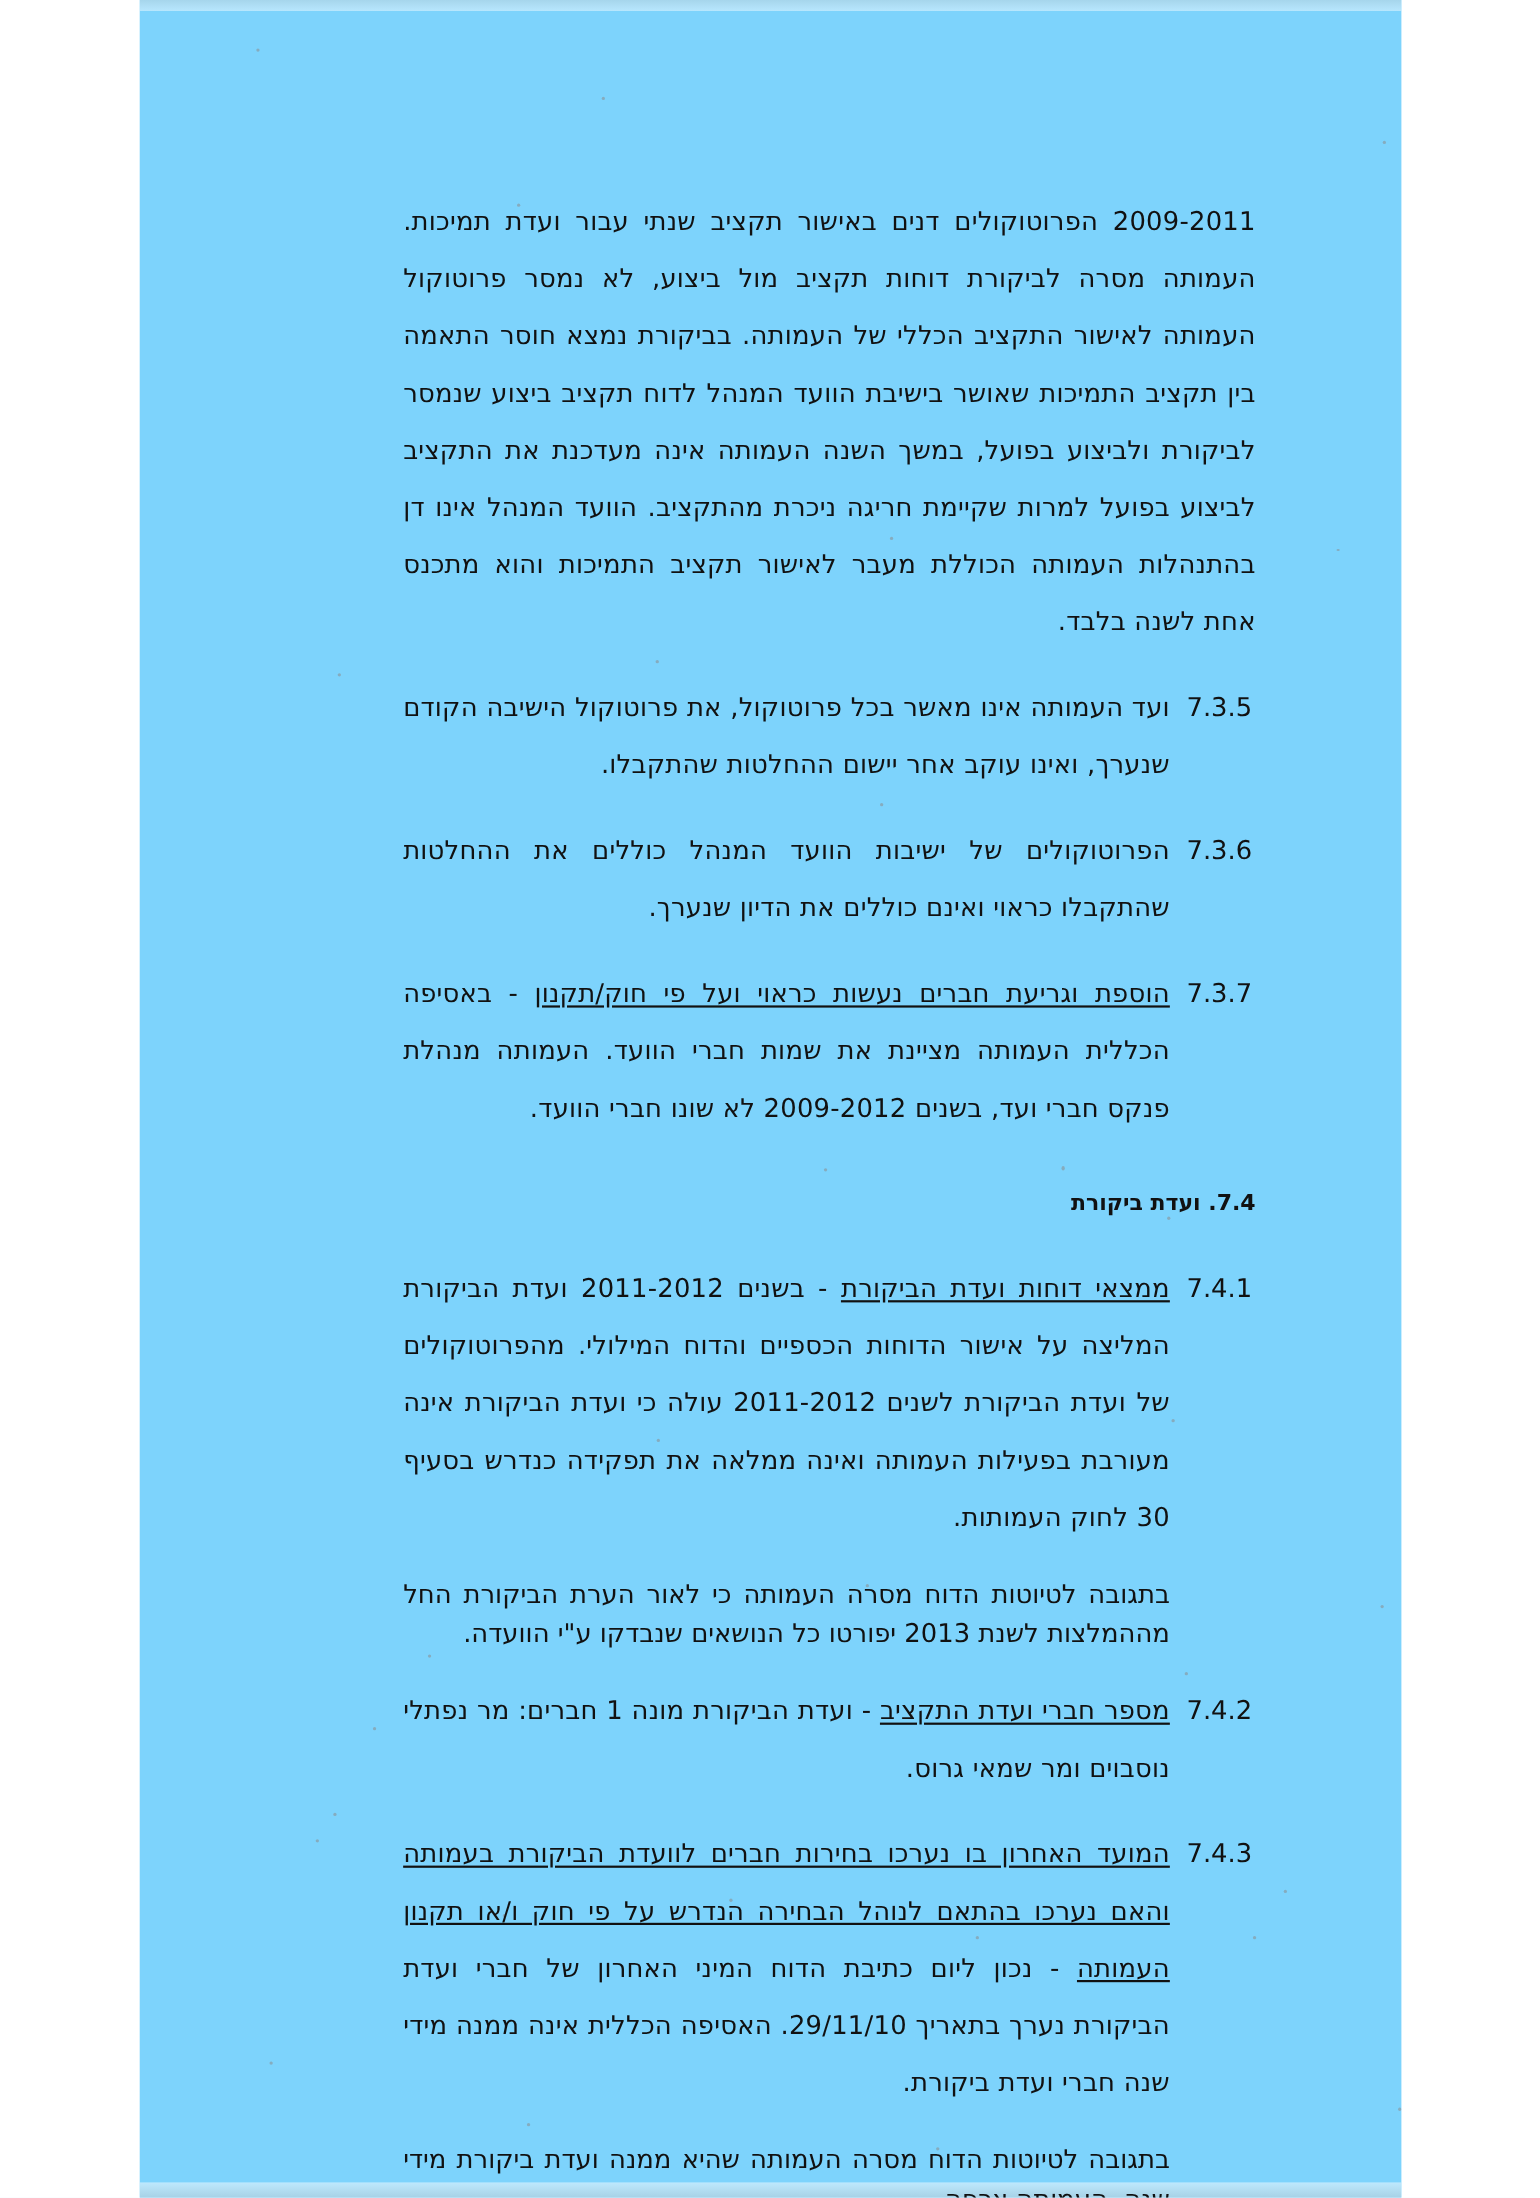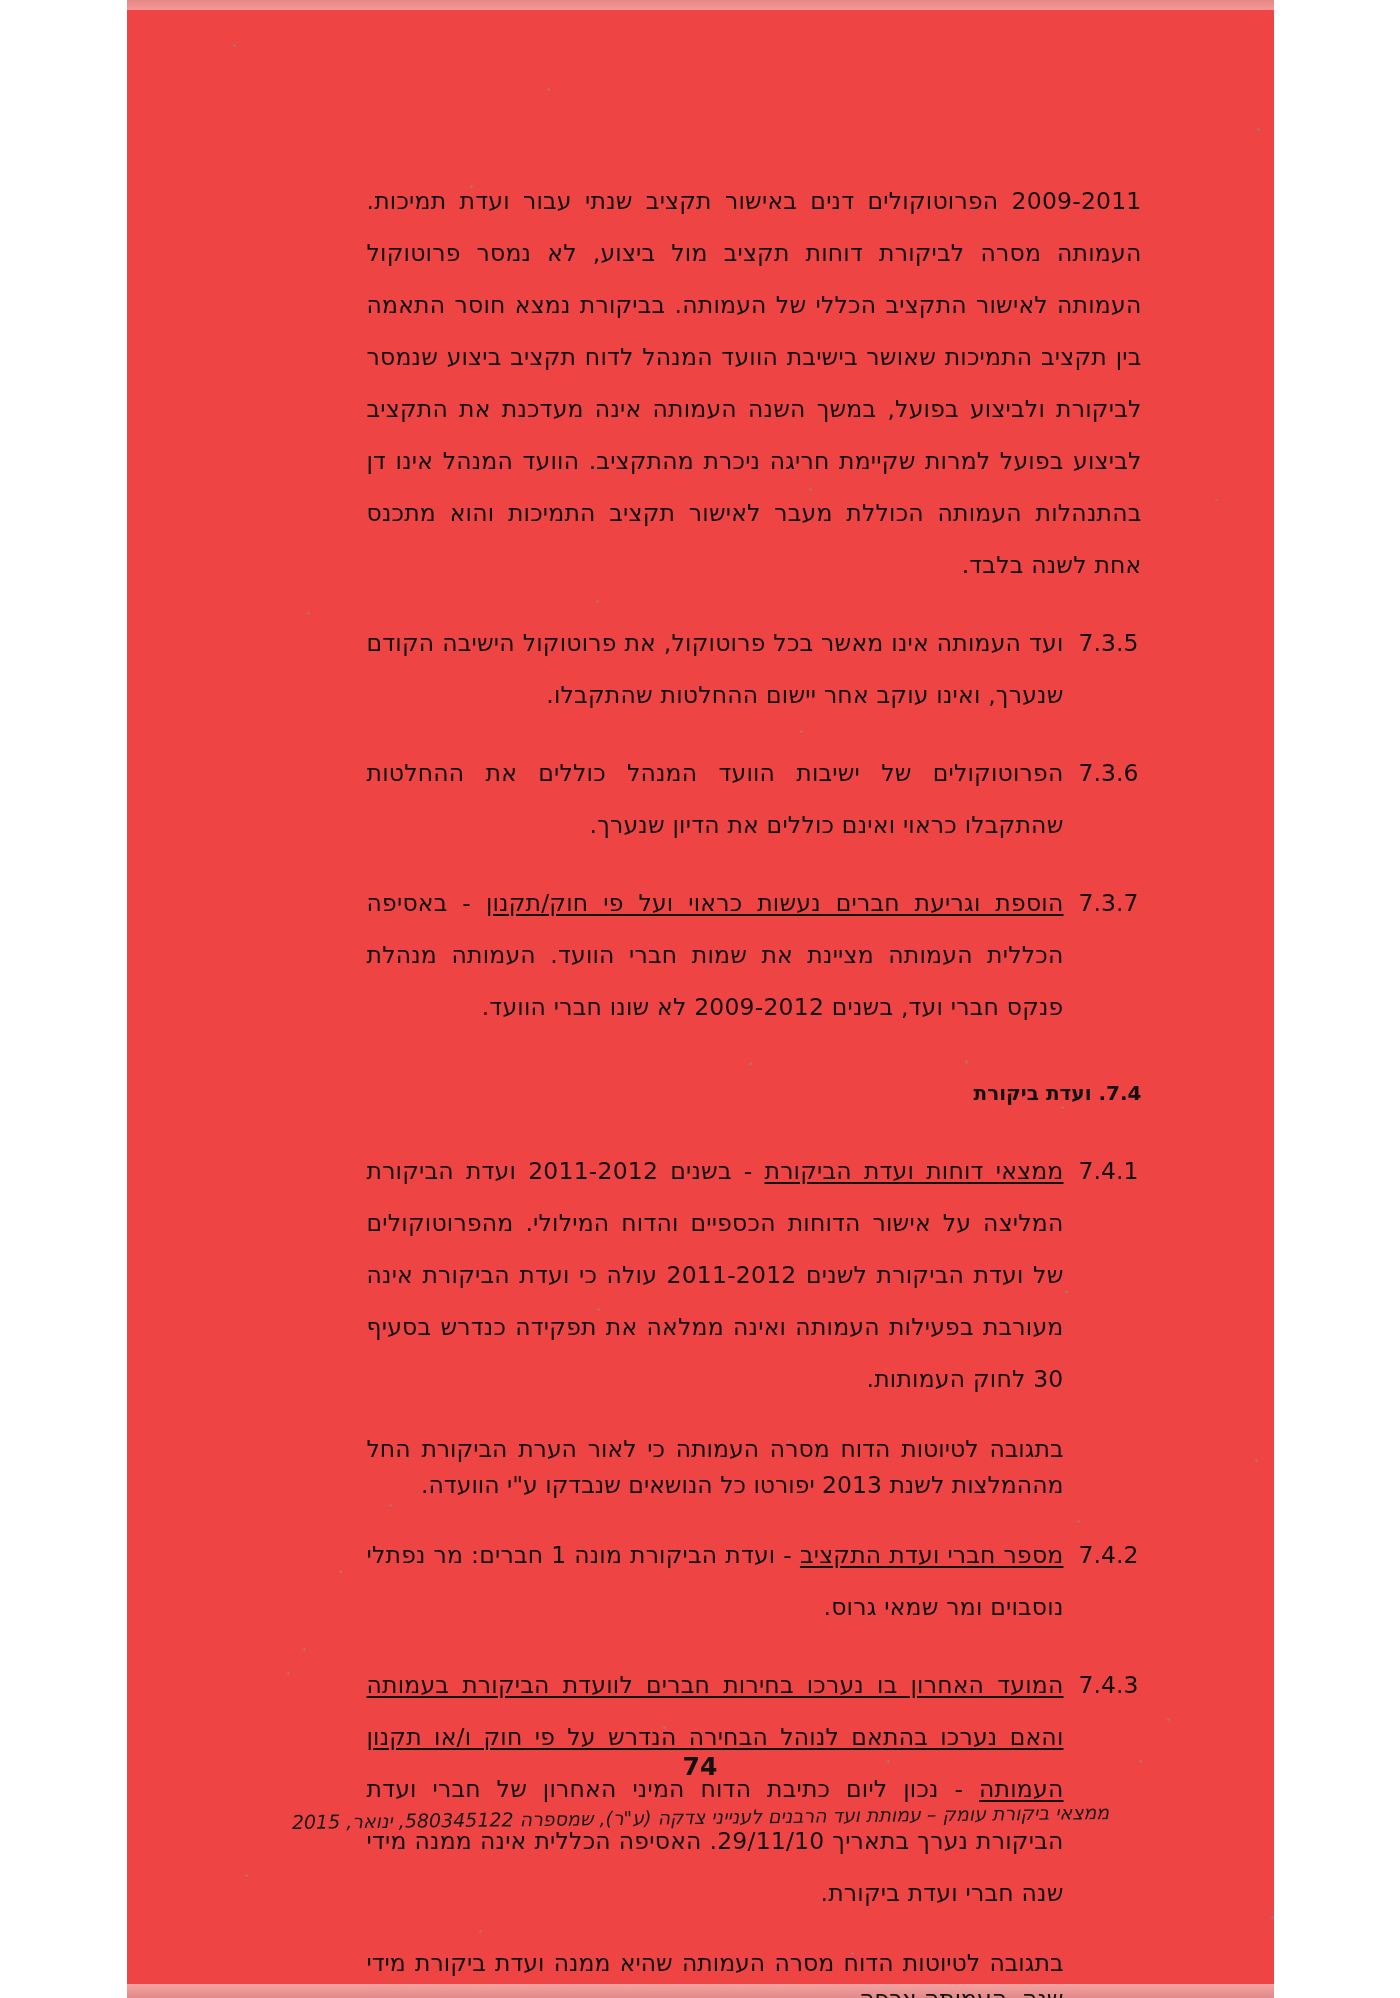--- a/index.html
+++ b/index.html
@@ -9,21 +9,21 @@
     background: #ffffff;
   }
   body {
     font-family: "DejaVu Sans", "Liberation Sans", sans-serif;
   }
   .page {
     position: relative;
     width: 1147px;
     height: 1998px;
     margin: 0 auto;
-    background: #ef4444;
+    background: #7dd3fc;
     overflow: hidden;
   }
 
   
   .scan-speckle {
     position: absolute;
     inset: 0;
     pointer-events: none;
     opacity: 0.55;
   }
@@ -239,18 +239,14 @@
     <div class="clause">
       <div class="clause-num">7.4.3</div>
       <div class="clause-body">
         <div class="li-text"><span class="u">המועד האחרון בו נערכו בחירות חברים לוועדת הביקורת בעמותה והאם נערכו בהתאם לנוהל הבחירה הנדרש על פי חוק ו/או תקנון העמותה</span><span> - נכון ליום כתיבת הדוח המיני האחרון של חברי ועדת הביקורת נערך בתאריך 29/11/10. האסיפה הכללית אינה ממנה מידי שנה חברי ועדת ביקורת.</span></div>
         <div class="sub-para">בתגובה לטיוטות הדוח מסרה העמותה שהיא ממנה ועדת ביקורת מידי שנה. העמותה צרפה</div>
       </div>
     </div>
 
   </div>
 
-  <div class="footer">
-    <p class="page-number">74</p>
-    <p class="footer-note">ממצאי ביקורת עומק – עמותת ועד הרבנים לענייני צדקה (ע"ר), שמספרה 580345122, ינואר, 2015</p>
-  </div>
 
 </div>
 
 </body></html>

